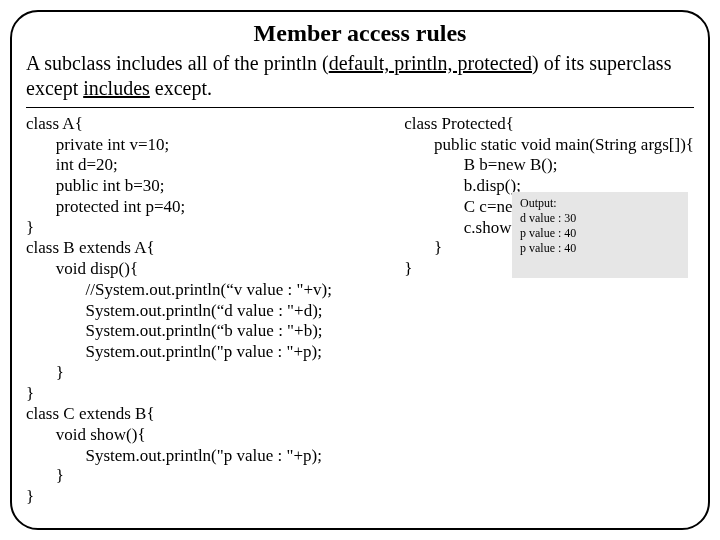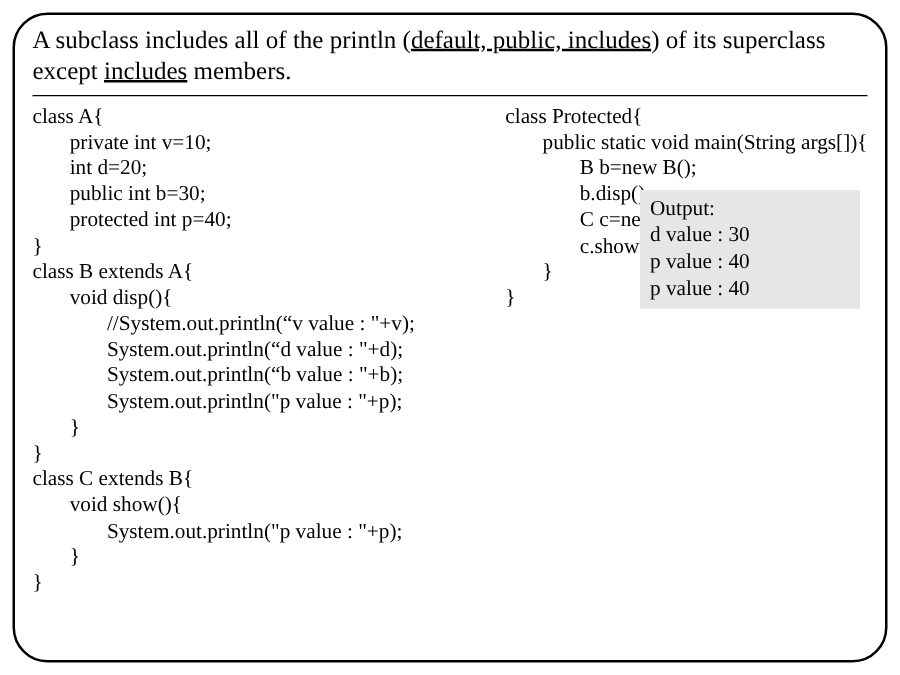--- a/index.html
+++ b/index.html
@@ -64,33 +64,34 @@
     font-size: 17px;
     line-height: 1.22;
     white-space: pre;
   }
   .output-box {
     position: absolute;
     right: 6px;
     bottom: 2px;
     width: 160px;
     background: #e6e6e6;
-    padding: 4px 8px 6px 8px;
-    font-size: 17px;
+    padding: 4px 8px 22px 8px;
+    font-size: 12px;
     line-height: 1.25;
   }
 </style>
 </head>
 <body>
 
 <div class="slide">
 
+  <h1 class="title">Member access rules</h1>
 
   <p class="intro">
-    <span>A subclass includes all of the println (</span><span class="u">default, public, includes</span><span>) of its superclass except </span><span class="u">includes</span><span>  members.</span>
+    <span>A subclass includes all of the println (</span><span class="u">default, println, protected</span><span>) of its superclass except </span><span class="u">includes</span><span>  except.</span>
   </p>
 
   <hr class="hr">
 
   <div class="cols">
     <div class="col-left">
       <pre class="code">class A{
        private int v=10;
        int d=20;
        public int b=30;

